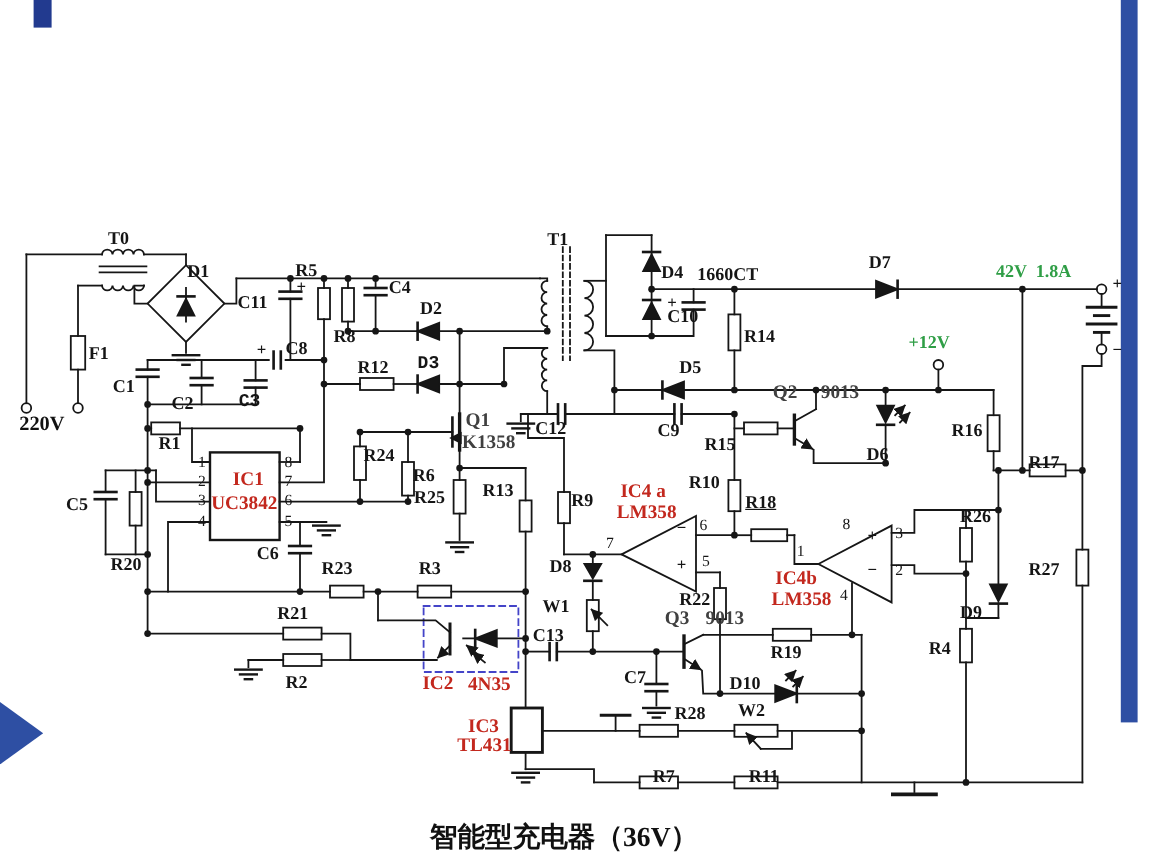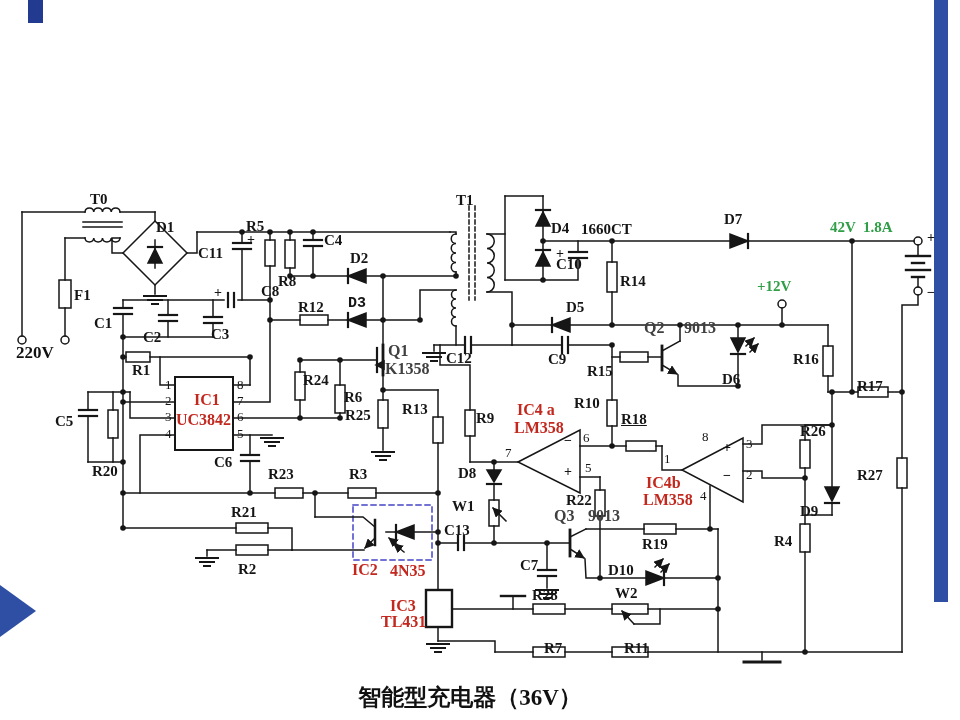--- a/index.html
+++ b/index.html
@@ -505,23 +505,23 @@
   </svg>
 
   <div class="abs" id="labels" style="left:0;top:0;width:960px;height:720px;">
       <span class="lbl lk" style="left: 90px; top: 192px;">T0</span>
       <span class="lbl lk" style="left: 156px; top: 220px;">D1</span>
       <span class="lbl lk" style="left: 198px; top: 246px;">C11</span>
       <span class="lbl lsign" style="left: 247px; top: 233px;">+</span>
       <span class="lbl lk" style="left: 74px; top: 288px;">F1</span>
       <span class="lbl lk" style="left: 94px; top: 316px;">C1</span>
       <span class="lbl lk" style="left: 143px; top: 330px;">C2</span>
-      <span class="lbl lk" style="left: 211px; top: 327px;">C3</span>
+      <span class="lbl lk" style="left: 199px; top: 327px; font-family: Liberation Mono, monospace;">C3</span>
       <span class="lbl lsign" style="left: 214px; top: 286px;">+</span>
-      <span class="lbl lk" style="left: 238px; top: 284px; margin-left: 23px;">C8</span>
+      <span class="lbl lk" style="left: 238px; top: 284px;">C8</span>
       <span class="lbl lbig" style="left: 16px; top: 344px;">220V</span>
       <span class="lbl lk" style="left: 246px; top: 219px;">R5</span>
       <span class="lbl lk" style="left: 278px; top: 274px;">R8</span>
       <span class="lbl lk" style="left: 324px; top: 233px;">C4</span>
       <span class="lbl lk" style="left: 350px; top: 251px;">D2</span>
       <span class="lbl lk" style="left: 298px; top: 300px;">R12</span>
       <span class="lbl lk" style="left: 348px; top: 296px; font-family: Liberation Mono, monospace;">D3</span>
       <span class="lbl lk" style="left: 456px; top: 193px;">T1</span>
       <span class="lbl lk" style="left: 551px; top: 221px;">D4</span>
       <span class="lbl lk" style="left: 581px; top: 222px;">1660CT</span>
@@ -565,21 +565,21 @@
       <span class="lbl lk" style="left: 238px; top: 562px;">R2</span>
       <span class="lbl lk" style="left: 458px; top: 466px;">D8</span>
       <span class="lbl lk" style="left: 452px; top: 499px;">W1</span>
       <span class="lbl lk" style="left: 566px; top: 493px;">R22</span>
       <span class="lbl lk" style="left: 444px; top: 523px;">C13</span>
       <span class="lbl lk" style="left: 520px; top: 558px;">C7</span>
       <span class="lbl lblue" style="left: 554px; top: 508px;">Q3</span>
       <span class="lbl lblue" style="left: 588px; top: 508px;">9013</span>
       <span class="lbl lk" style="left: 642px; top: 537px;">R19</span>
       <span class="lbl lk" style="left: 608px; top: 563px;">D10</span>
-      <span class="lbl lk" style="left: 532px; top: 588px; font-family: Liberation Serif, serif;">R28</span>
+      <span class="lbl lk" style="left: 562px; top: 588px; font-family: Liberation Serif, serif;">R28</span>
       <span class="lbl lk" style="left: 615px; top: 586px;">W2</span>
       <span class="lbl lk" style="left: 544px; top: 641px;">R7</span>
       <span class="lbl lk" style="left: 624px; top: 641px;">R11</span>
       <span class="lbl lred" style="left: 194px; top: 392px;">IC1</span>
       <span class="lbl lred" style="left: 176px; top: 412px;">UC3842</span>
       <span class="lbl lred" style="left: 517px; top: 402px;">IC4 a</span>
       <span class="lbl lred" style="left: 514px; top: 420px;">LM358</span>
       <span class="lbl lred" style="left: 646px; top: 475px;">IC4b</span>
       <span class="lbl lred" style="left: 643px; top: 492px;">LM358</span>
       <span class="lbl lred" style="left: 352px; top: 562px;">IC2</span>

